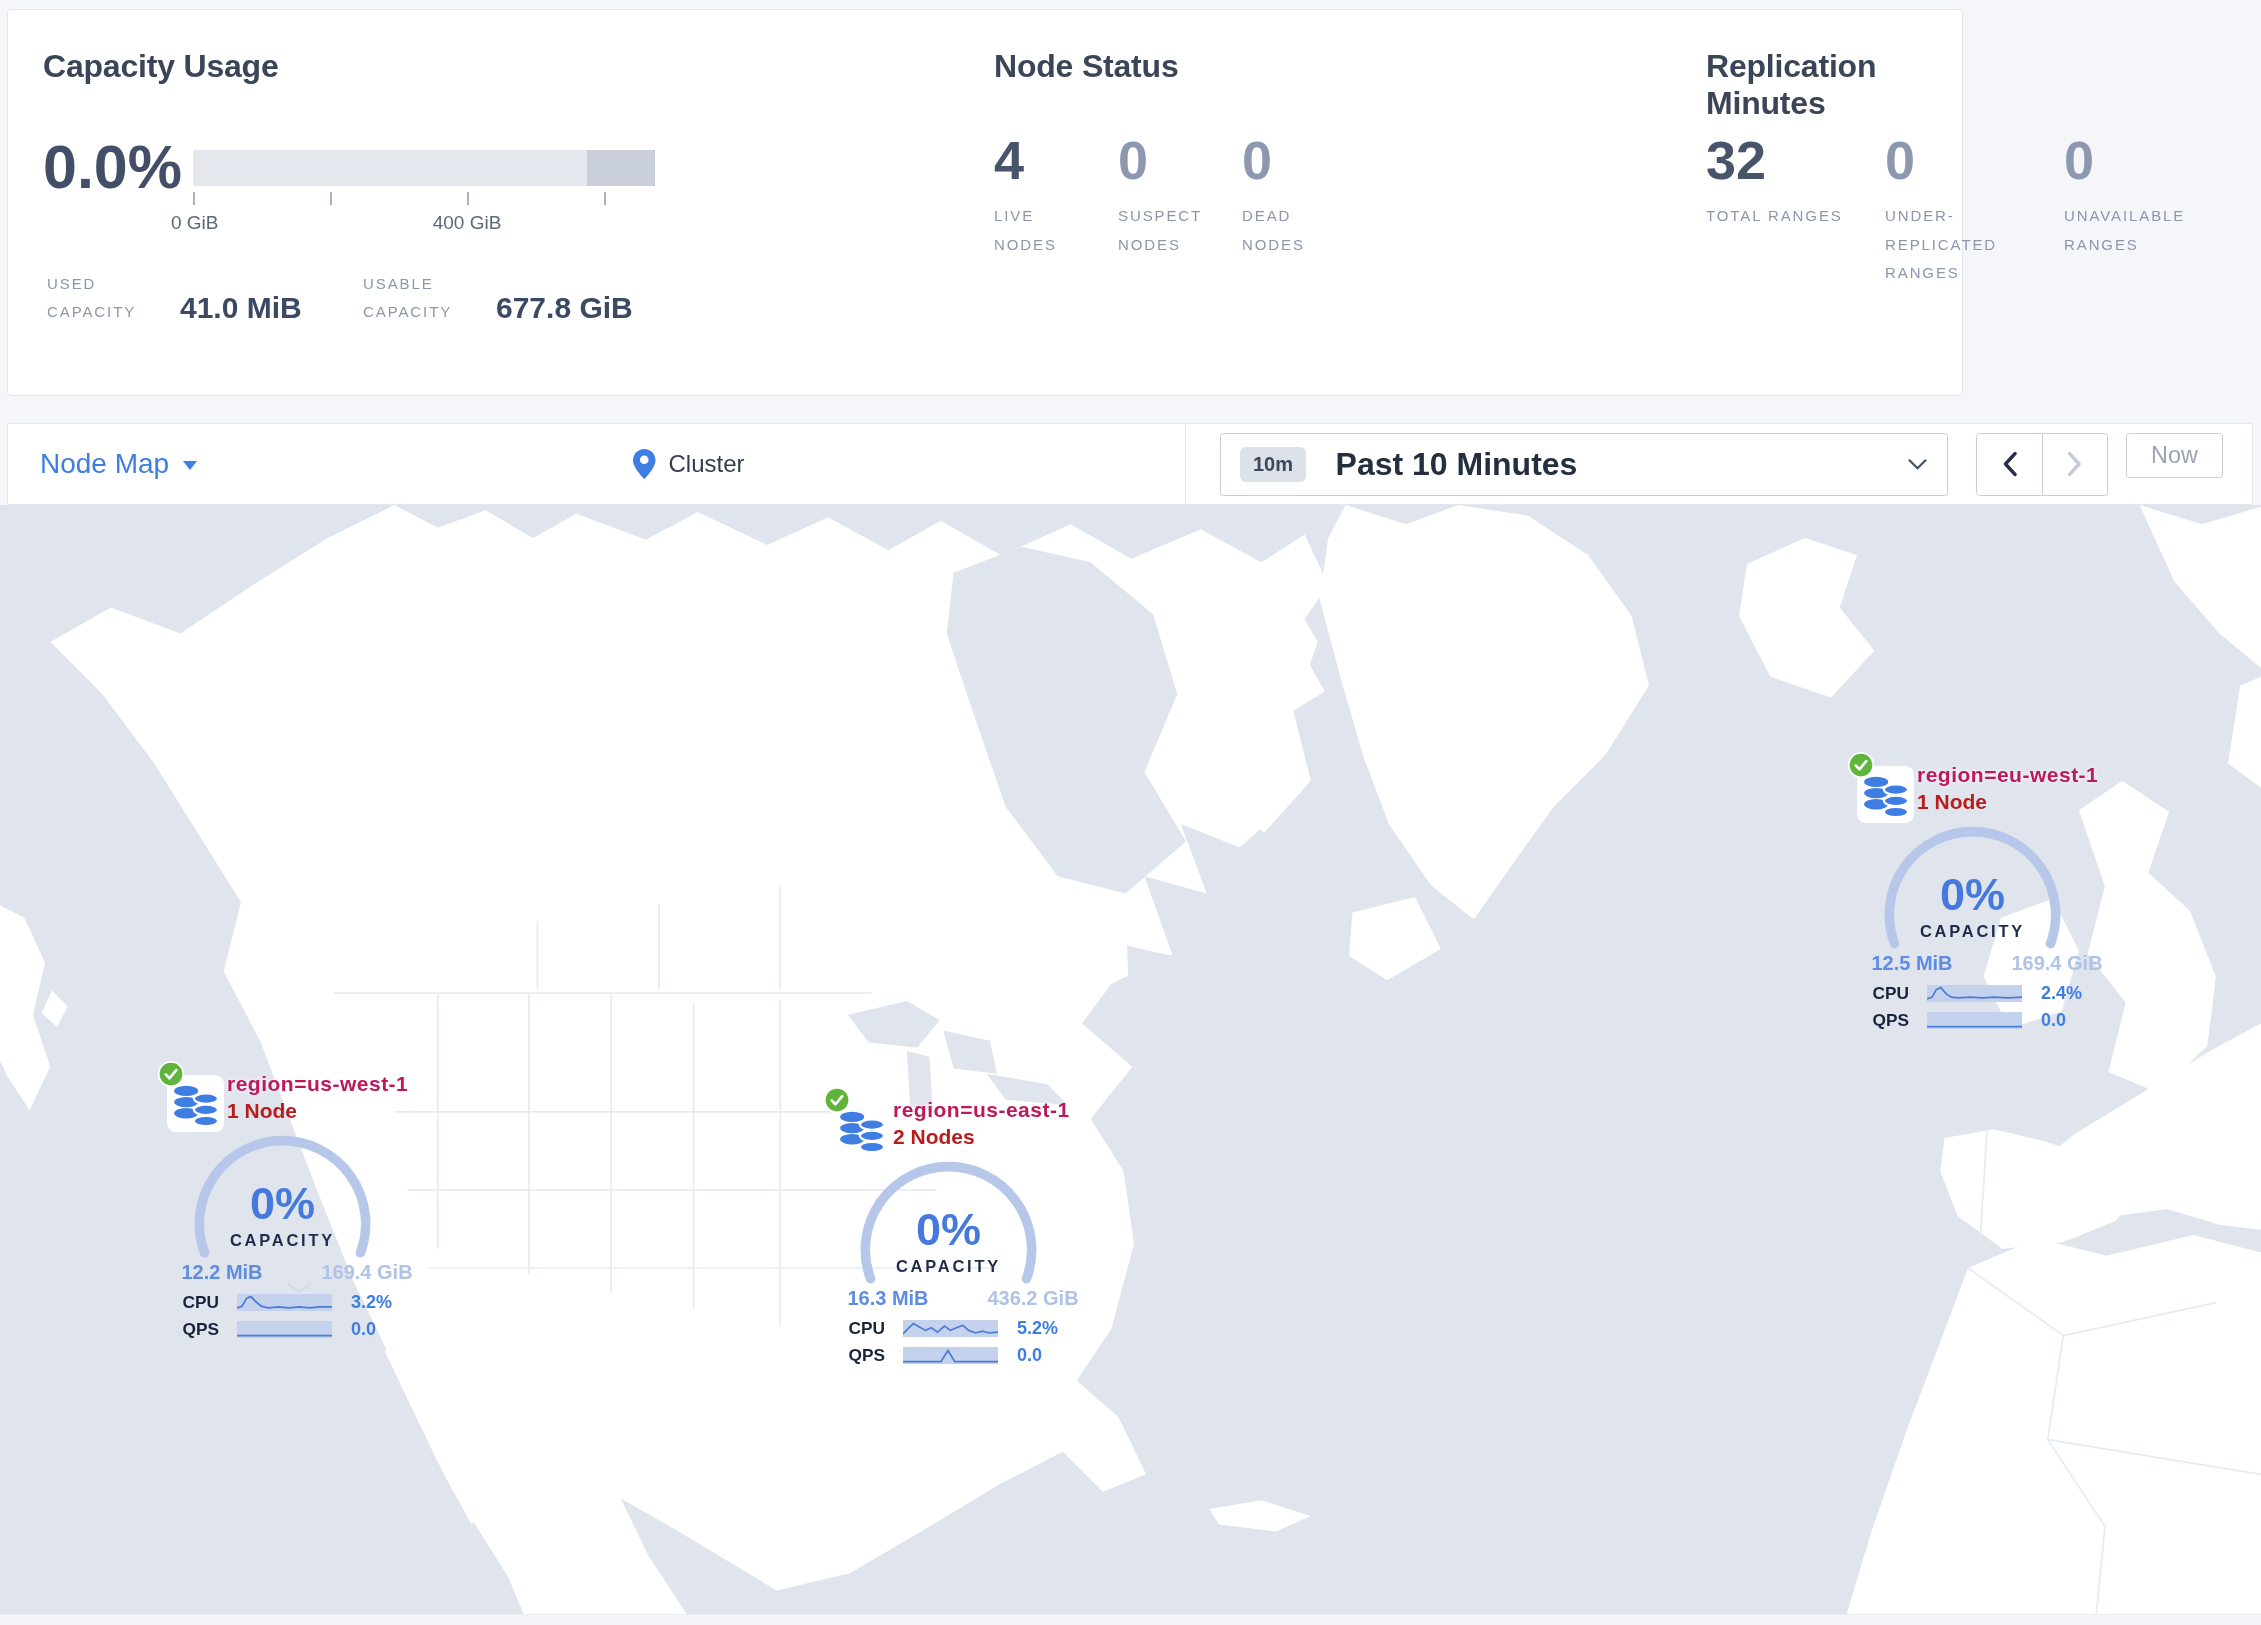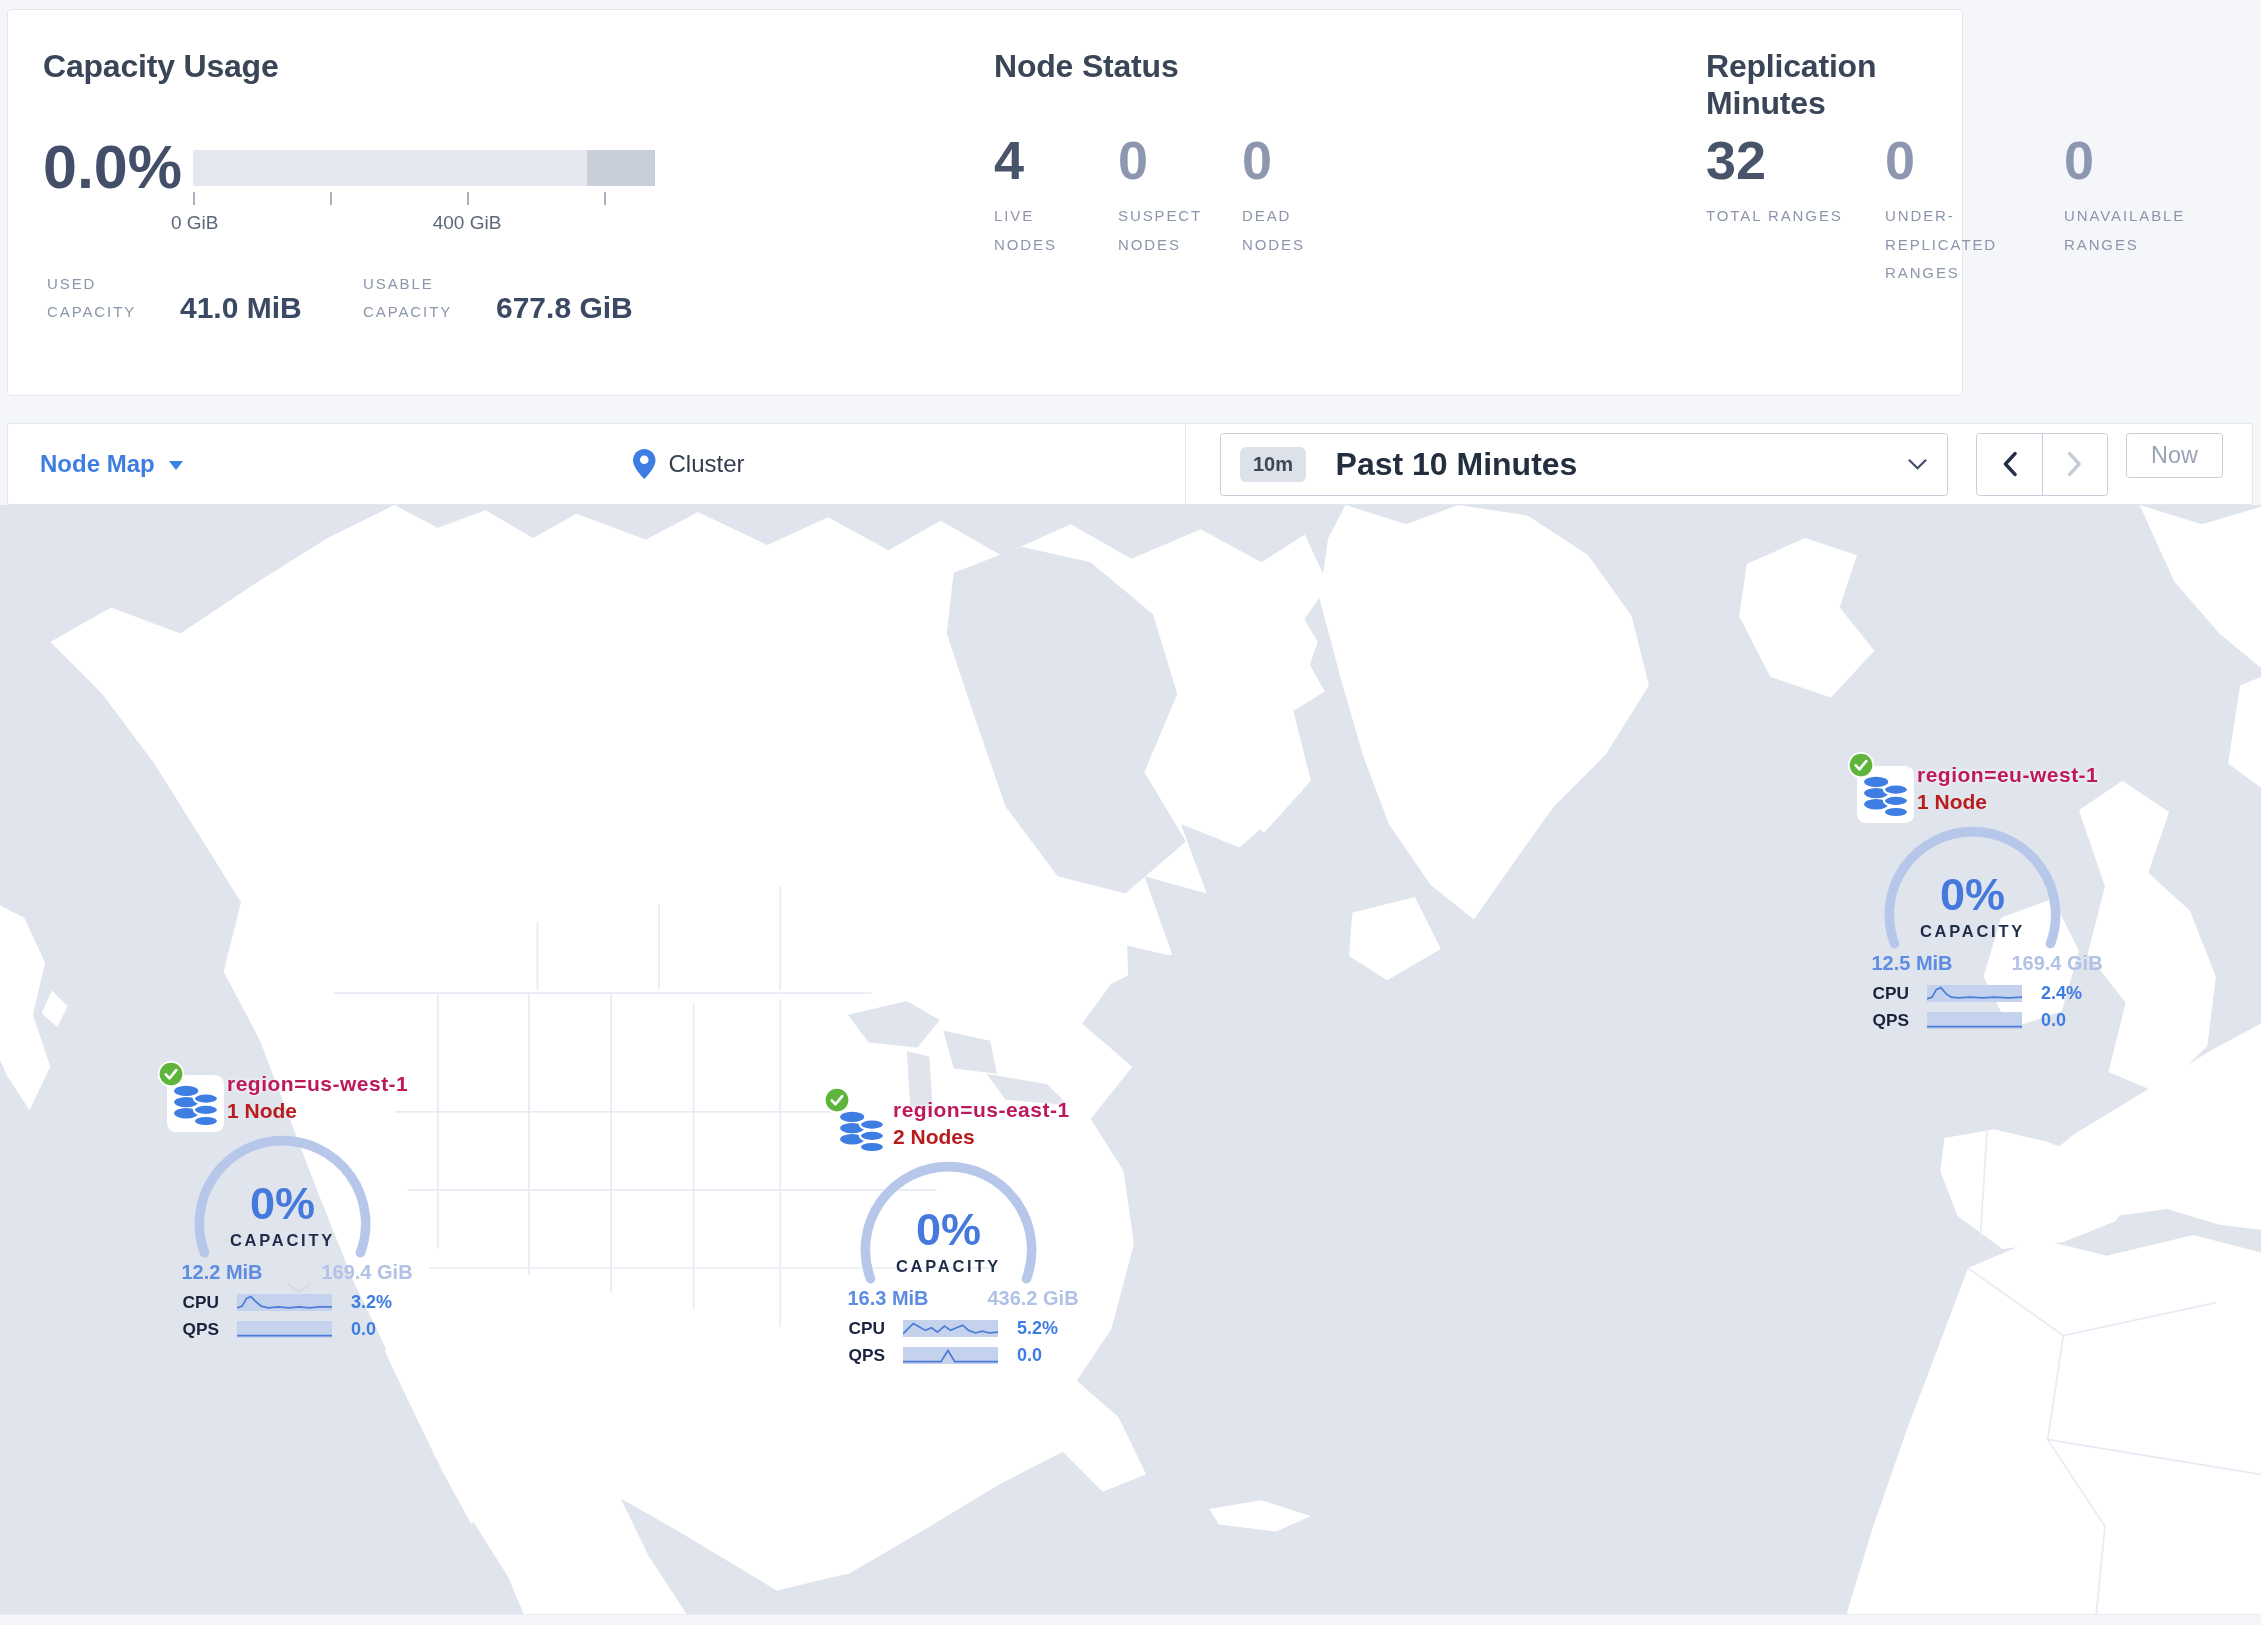--- a/index.html
+++ b/index.html
@@ -61,21 +61,21 @@
 
   
   .toolbar {
     position:absolute; left:7px; top:423px; width:2246px; height:82px;
     background:#ffffff; border:0.9px solid #e3e7ee; border-radius:1.7px;
   }
   .view-select {
     position:absolute; left:32px; top:0; height:80px; display:flex; align-items:center; gap:14px;
     cursor:pointer;
   }
-  .view-select-label { font-size:24px; color:#3e7de2; font-weight:700; }
+  .view-select-label { font-size:28px; color:#3e7de2; font-weight:400; }
   .caret-down {
     width:0; height:0; border-left:7.8px solid transparent; border-right:7.8px solid transparent;
     border-top:9.5px solid #3e7de2; margin-top:2.6px;
   }
   .crumb {
     position:absolute; left:625px; top:0; height:80px; display:flex; align-items:center; gap:13px;
   }
   .crumb-label { font-size:24px; color:#333e4f; }
   .tb-divider { position:absolute; left:1177px; top:0; width:0.9px; height:80px; background:#e8eaef; }
 

